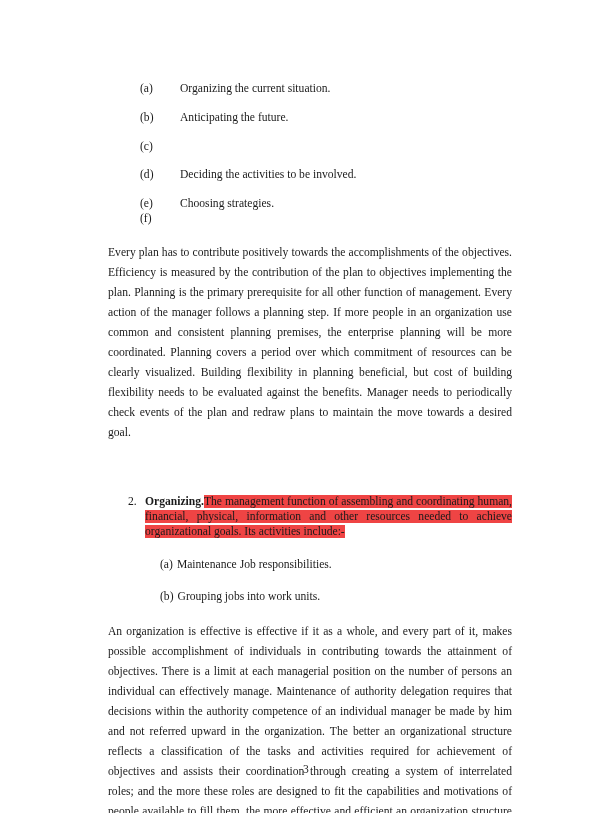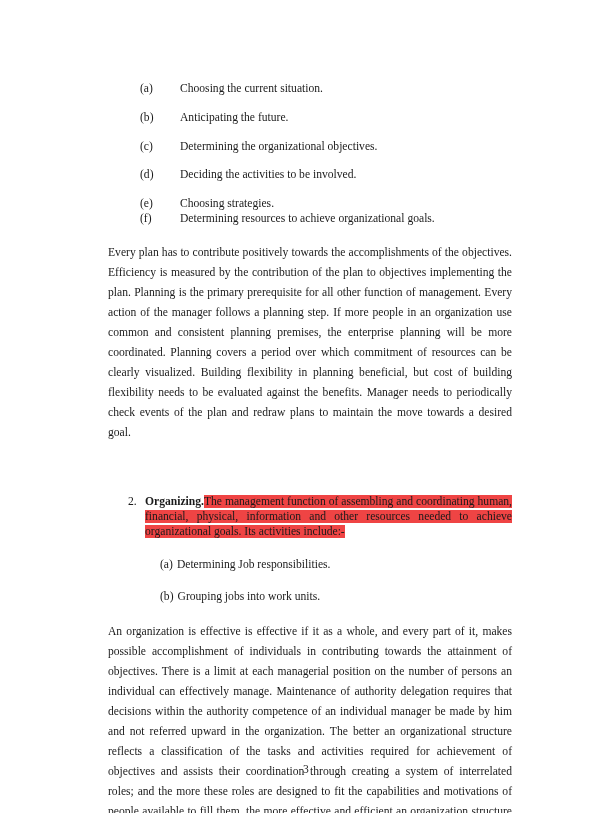--- a/index.html
+++ b/index.html
@@ -134,54 +134,52 @@
 </head>
 <body>
 
 <div class="page">
 
   <div class="content">
 
     <ul class="alpha-list">
       <li class="alpha-row">
         <span class="mark">(a)</span>
-        <span class="txt">Choosing the current situation.</span>
+        <span class="txt">Organizing the current situation.</span>
       </li>
       <li class="alpha-row">
         <span class="mark">(b)</span>
         <span class="txt">Anticipating the future.</span>
       </li>
       <li class="alpha-row">
         <span class="mark">(c)</span>
-        <span class="txt">Determining the organizational objectives.</span>
       </li>
       <li class="alpha-row">
         <span class="mark">(d)</span>
         <span class="txt">Deciding the activities to be involved.</span>
       </li>
       <li class="alpha-row tight">
         <span class="mark">(e)</span>
         <span class="txt">Choosing strategies.</span>
       </li>
       <li class="alpha-row tight">
         <span class="mark">(f)</span>
-        <span class="txt">Determining resources to achieve organizational goals.</span>
       </li>
     </ul>
 
     <p class="para gap-before-para">Every plan has to contribute positively towards the accomplishments of the objectives. Efficiency is measured by the contribution of the plan to objectives implementing the plan. Planning is the primary prerequisite for all other function of management. Every action of the manager follows a planning step. If more people in an organization use common and consistent planning premises, the enterprise planning will be more coordinated. Planning covers a period over which commitment of resources can be clearly visualized. Building flexibility in planning beneficial, but cost of building flexibility needs to be evaluated against the benefits. Manager needs to periodically check events of the plan and redraw plans to maintain the move towards a desired goal.</p>
 
     <div class="num-block">
       <span class="numeral">2.</span>
       <span class="num-body"><span class="bold-term">Organizing.</span><span class="hl">The management function of assembling and coordinating human, financial, physical, information and other resources needed to achieve organizational goals. Its activities include:-</span></span>
     </div>
 
     <ul class="sub-list">
       <li class="sub-row">
-        <span class="smark">(a)</span><span>Determining Job responsibilities.</span>
+        <span class="smark">(a)</span><span>Maintenance Job responsibilities.</span>
       </li>
       <li class="sub-row">
         <span class="smark">(b)</span><span>Grouping jobs into work units.</span>
       </li>
     </ul>
 
     <p class="para final-para">An organization is effective is effective if it as a whole, and every part of it, makes possible accomplishment of individuals in contributing towards the attainment of objectives. There is a limit at each managerial position on the number of persons an individual can effectively manage. Maintenance of authority delegation requires that decisions within the authority competence of an individual manager be made by him and not referred upward in the organization. The better an organizational structure reflects a classification of the tasks and activities required for achievement of objectives and assists their coordination through creating a system of interrelated roles; and the more these roles are designed to fit the capabilities and motivations of people available to fill them, the more effective and efficient an organization structure will be. The more a position or a department has clear definition of results expected, activities to be undertaken, organization authority delegated, and authority and informational relationships with other positions, the more adequately individual responsible can contribute toward accomplishing objectives.</p>
 
   </div>
 

